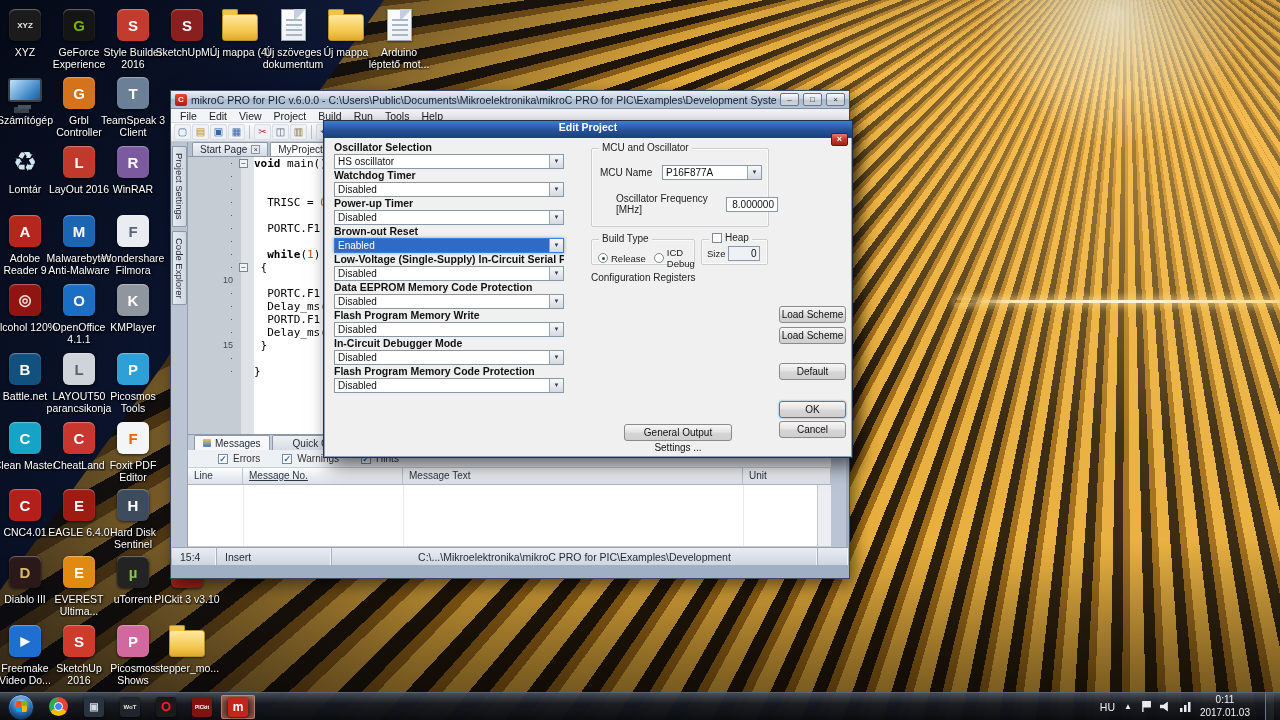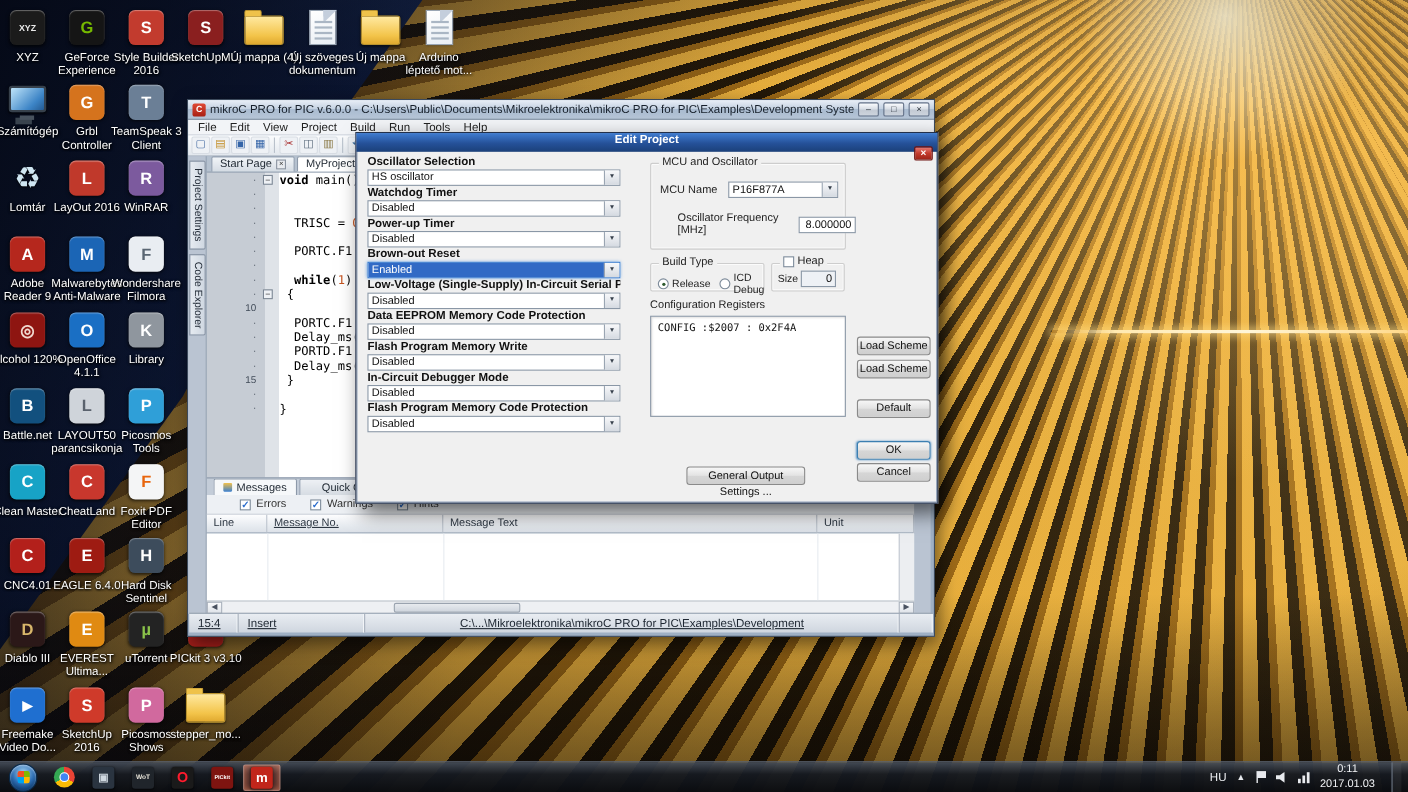--- a/index.html
+++ b/index.html
@@ -117,22 +117,22 @@
   .gbody{position:absolute;left:0;top:343px;width:100%;height:61px;background:#fff;
     background-image:linear-gradient(#e7ebf0,#e7ebf0),linear-gradient(#e7ebf0,#e7ebf0),linear-gradient(#e7ebf0,#e7ebf0);
     background-repeat:no-repeat;background-size:1px 100%;background-position:55px 0,215px 0,555px 0;}
   .gvscroll{position:absolute;right:0;top:343px;width:14px;height:61px;background:#eceef1;border-left:1px solid #c3c9d1;}
   .hscroll{position:absolute;left:0;top:404px;width:100%;height:12px;background:#eef0f3;border-top:1px solid #c8ccd2;}
   .hbtn{position:absolute;top:0;width:14px;height:11px;background:linear-gradient(#fafbfc,#dfe3e9);
     border:1px solid #aab2bd;font-size:7px;line-height:9px;text-align:center;color:#4a5260;}
   .hthumb{position:absolute;left:170px;top:1px;width:115px;height:9px;background:linear-gradient(#e8ebef,#cfd5dd);
     border:1px solid #9aa3af;border-radius:2px;}
 
-  .statusbar{position:absolute;left:1px;right:1px;bottom:3px;height:18px;display:flex;align-items:stretch;
-    background:linear-gradient(#e9edf2,#cfd6df);border-top:1px solid #97a3b1;font-size:10.5px;color:#1e2732;text-decoration:underline;}
+  .statusbar{position:absolute;left:1px;right:1px;bottom:13px;height:18px;display:flex;align-items:stretch;
+    background:linear-gradient(#e9edf2,#cfd6df);border-top:1px solid #97a3b1;font-size:10.5px;color:#1e2732;}
   .scell{border-right:1px solid #a8b1bd;box-shadow:inset -1px 0 0 #f2f5f8;display:flex;align-items:center;padding:0 8px;}
   .sc0{width:45px;} .sc1{width:115px;} .sc2{flex:1;justify-content:center;} .sc3{width:30px;border-right:none;}
 
   
   #dlg{position:absolute;left:323px;top:120px;width:530px;height:338px;background:#f0f0f0;
     border:1px solid #22304a;box-shadow:0 0 0 1px #8fa0b8 inset, 6px 8px 18px rgba(0,0,0,.6);}
   .dtitle{height:17px;display:flex;align-items:center;padding:0 4px;
     background:linear-gradient(#3f7cd0,#255199 55%,#1b4079);color:#fff;font-size:10.5px;font-weight:bold;flex-direction:column;}
   .dclose{margin-left:auto;width:17px;height:13px;border:1px solid #6e1210;border-radius:2px;
     background:linear-gradient(#e87a72,#c23a2c 50%,#9e2418);color:#fff;font-size:9px;line-height:11px;text-align:center;}
@@ -312,21 +312,21 @@
     <div class="dicon" style="left: 46px; top: 281px;">
       <div class="ico">
         <div class="app-tile" style="background:#1a6fc4;color:#ffffff;font-size:15px">O</div>
       </div>
       <div class="lbl">OpenOffice 4.1.1</div>
     </div>
     <div class="dicon" style="left: 100px; top: 281px;">
       <div class="ico">
         <div class="app-tile" style="background:#8f969e;color:#ffffff;font-size:15px">K</div>
       </div>
-      <div class="lbl">Library</div>
+      <div class="lbl">KMPlayer</div>
     </div>
     <div class="dicon" style="left: -8px; top: 350px;">
       <div class="ico">
         <div class="app-tile" style="background:#12507e;color:#ffffff;font-size:15px">B</div>
       </div>
       <div class="lbl">Battle.net</div>
     </div>
     <div class="dicon" style="left: 46px; top: 350px;">
       <div class="ico">
         <div class="app-tile" style="background:#cfd4da;color:#5a626d;font-size:15px">L</div>
@@ -737,23 +737,20 @@
       <span class="cbx"></span>
       <span>Heap</span>
     </div>
     <div class="frow" style="left:5px;top:6px;gap:3px;font-size:9.5px;">
       <span>Size</span>
       <div class="tinput" style="width:32px;background:#eef1f5;">0</div>
     </div>
   </div>
 
   <div style="position:absolute;left:267px;top:151px;font-size:10px;color:#222;">Configuration Registers</div>
-  <div class="cfgreg-box">
-    <div>CONFIG  :$2007 : 0x2F4A</div>
-  </div>
 
   <div class="btn7" style="left:455px;top:185px;width:67px;">Load Scheme</div>
   <div class="btn7" style="left:455px;top:206px;width:67px;">Load Scheme</div>
   <div class="btn7" style="left:455px;top:242px;width:67px;">Default</div>
   <div class="btn7 def" style="left:455px;top:280px;width:67px;">OK</div>
   <div class="btn7" style="left:455px;top:300px;width:67px;">Cancel</div>
   <div class="btn7" style="left:300px;top:303px;width:108px;">General Output Settings ...</div>
 </div>
 
 <div id="taskbar">

